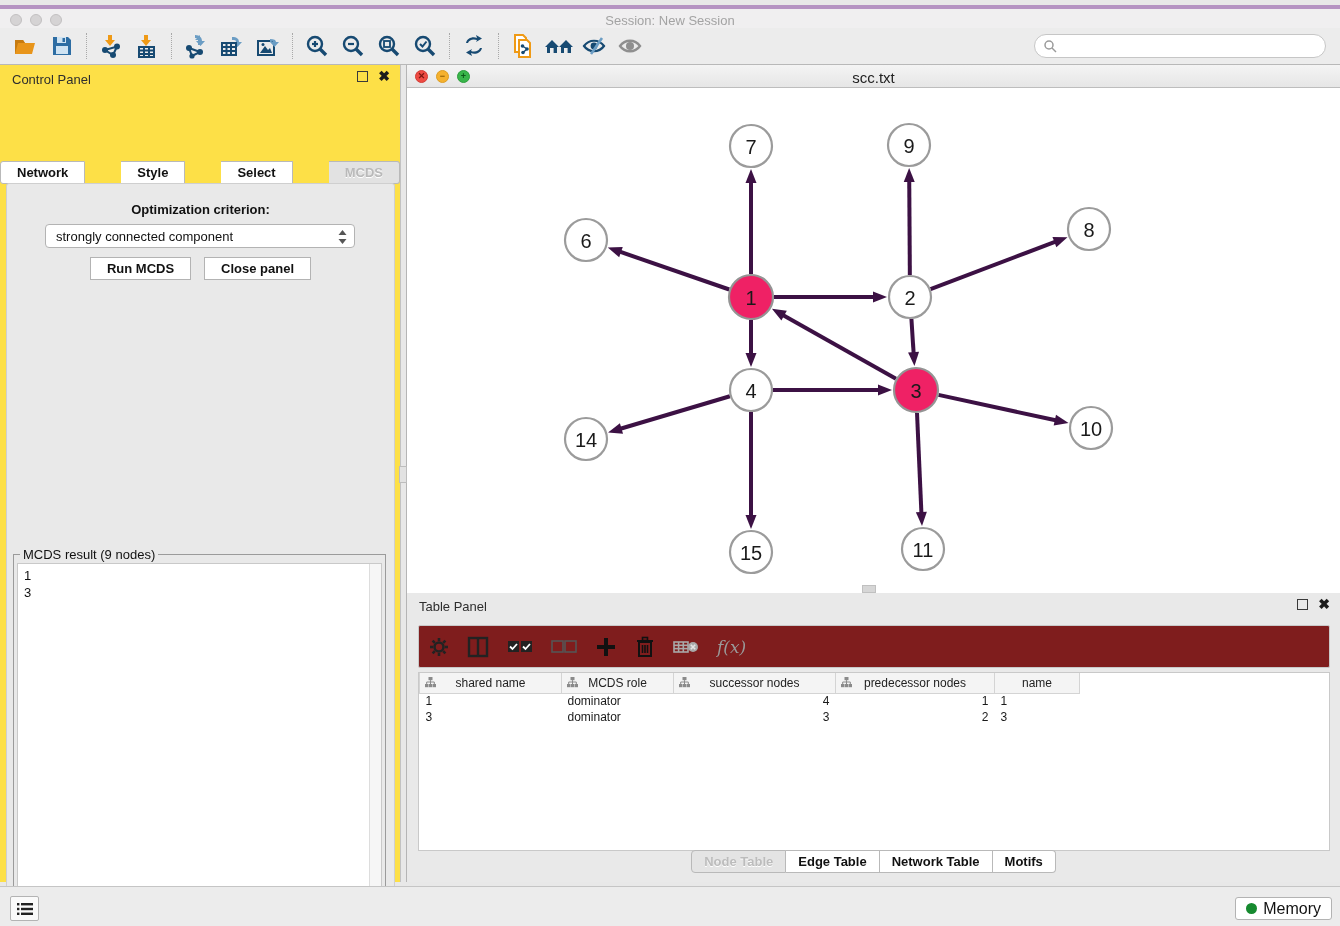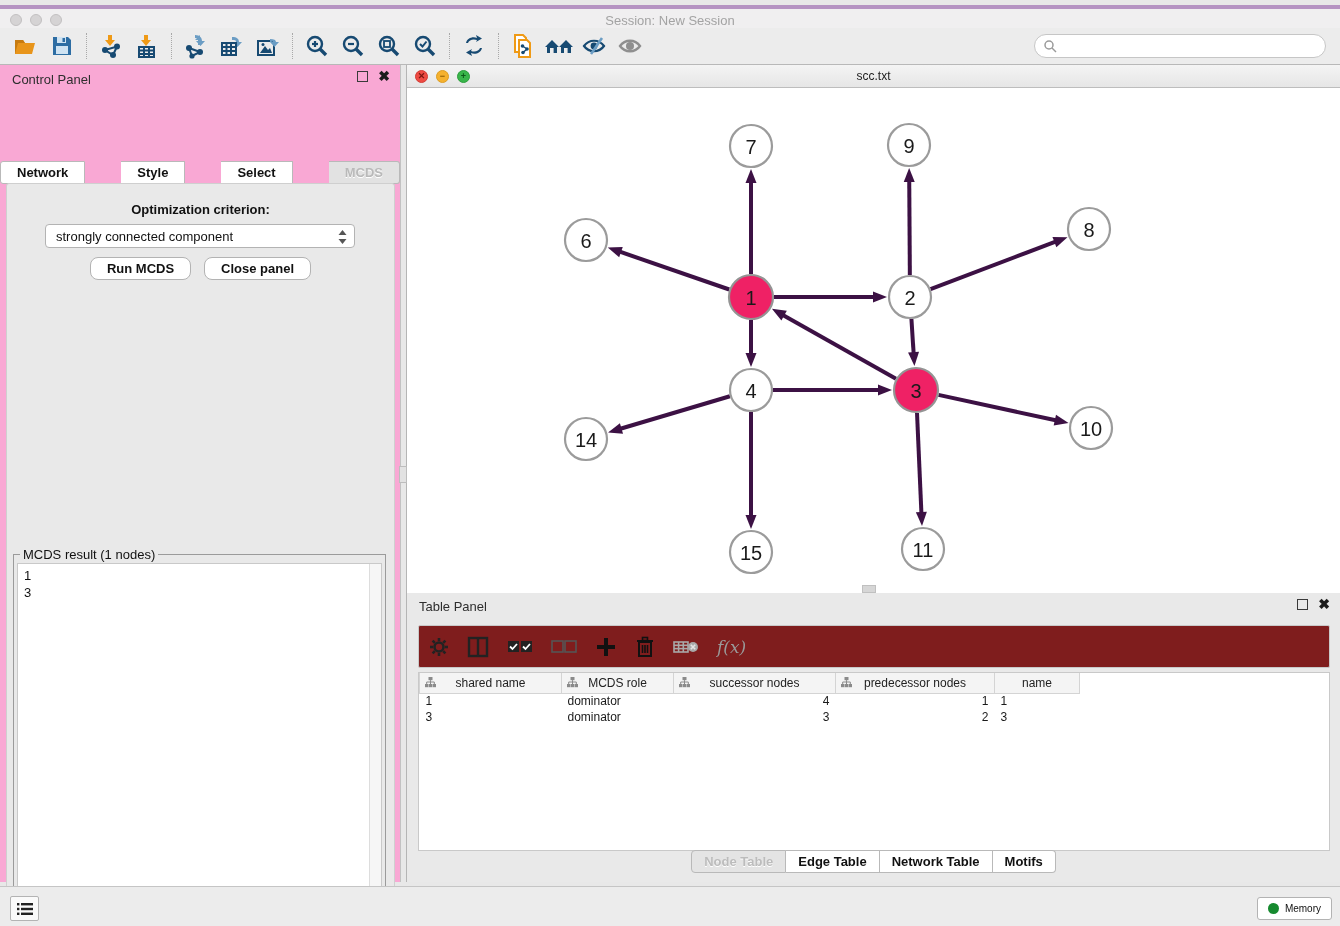--- a/index.html
+++ b/index.html
@@ -15,51 +15,51 @@
 
   
   .toolbar { position:absolute; left:0; top:28px; width:1340px; height:37px; background:#ececec; border-bottom:1px solid #b8b8b8; display:flex; align-items:center; padding:0 8px; }
   .tbtn { width:36px; height:30px; display:flex; align-items:center; justify-content:center; }
   .tsep { width:1px; height:26px; margin:0 6px; border-left:1px dotted #a9a9a9; }
   .toolbar .spacer { flex:1; }
   .searchbox { width:292px; height:24px; background:#fff; border:1px solid #c6c6c6; border-radius:12px; display:flex; align-items:center; padding:0 8px; margin-right:6px; }
   .searchbox input { border:none; outline:none; flex:1; font-size:12px; background:transparent; margin-left:5px; }
 
   
-  .control-panel { position:absolute; left:0; top:65px; width:401px; height:817px; background:#f9a8d4; border-right:1px solid #c2c2c2; }
+  .control-panel { position:absolute; left:0; top:65px; width:401px; height:817px; background:#fde047; border-right:1px solid #c2c2c2; }
   .cp-header { position:absolute; left:12px; top:7px; font-size:13px; color:#2e2e2e; }
   .panel-btns { position:absolute; right:10px; top:6px; display:flex; gap:10px; align-items:center; }
   .float-box { width:11px; height:11px; border:1.5px solid #3a3a3a; background:transparent; }
   .close-x { font-size:14px; font-weight:bold; color:#1c1c1c; line-height:11px; }
   .cp-tabs { position:absolute; left:0; top:96px; width:100%; display:flex; justify-content:space-between; }
   .cp-tab { height:23px; padding:0 16px; background:#fff; border:1px solid #b9b9b9; border-left:none; font-size:13px; font-weight:bold; color:#111; display:flex; align-items:center; }
   .cp-tab:first-child { border-left:1px solid #b9b9b9; border-radius:3px 0 0 3px; }
   .cp-tab:last-child { border-radius:0 3px 3px 0; }
   .cp-tab.disabled-active { background:#e2e2e2; color:#b9b9b9; text-shadow:0 1px 0 #fff; }
   .cp-body { position:absolute; left:6px; top:118px; width:389px; height:762px; background:#e9e9e9; border:1px solid #cfcfcf; border-radius:3px; }
   .opt-label { margin-top:18px; text-align:center; font-size:13px; font-weight:bold; color:#111; }
   .criterion-select { position:absolute; left:38px; top:40px; width:310px; height:24px; background:#fff; border:1px solid #b3b3b3; border-radius:4px; display:flex; align-items:center; font-size:13px; padding-left:10px; color:#111;text-align:right; }
   .criterion-select .stepper { position:absolute; right:6px; top:4px; }
   .btn-row { position:absolute; left:0; top:73px; width:100%; display:flex; justify-content:center; gap:13px; }
-  .mac-btn { height:23px; padding:0 16px; background:#fff; border:1px solid #b3b3b3; border-radius:8px; font-size:13px; font-weight:bold; color:#111; display:flex; align-items:center; }
+  .mac-btn { height:23px; padding:0 16px; background:#fff; border:1px solid #b3b3b3; border-radius:0; font-size:13px; font-weight:bold; color:#111; display:flex; align-items:center; }
   .result-box { position:absolute; left:6px; top:370px; width:373px; height:383px; border:1px solid #9b9b9b; }
   .result-legend { position:absolute; left:6px; top:-8px; background:#e9e9e9; padding:0 3px; font-size:13px; color:#111; }
   .result-inner { position:absolute; left:3px; top:8px; right:3px; bottom:3px; background:#fff; border:1px solid #c9c9c9; }
   .result-lines { padding:3px 6px; font-size:13px; color:#111; line-height:17px; }
   .result-scroll { position:absolute; right:0; top:0; bottom:0; width:12px; background:#f6f6f6; border-left:1px solid #ddd; }
 
   
   .net-window { position:absolute; left:406px; top:65px; width:934px; height:528px; background:#fff; border-left:1px solid #b5b5b5; }
   .net-titlebar { position:absolute; left:0; top:0; width:100%; height:23px; background:linear-gradient(#f4f4f4,#e6e6e6); border-bottom:1px solid #bdbdbd; }
   .net-traffic { position:absolute; left:8px; top:5px; display:flex; gap:8px; }
   .tl { width:13px; height:13px; border-radius:50%; font-size:9px; font-weight:bold; color:#5a2d00; display:flex; align-items:center; justify-content:center; line-height:1; }
   .tl.red { background:#ee4b43; border:1px solid #d23c35; color:#7c1410; }
   .tl.yellow { background:#f5b12e; border:1px solid #dd9d23; color:#8a5a00; }
   .tl.green { background:#39b54a; border:1px solid #2c9e3c; color:#0c5a18; }
-  .net-title { position:absolute; top:4px; width:100%; text-align:center; font-size:12px; color:#222; }
+  .net-title { position:absolute; top:4px; width:100%; text-align:center; font-size:15px; color:#222; }
   .net-canvas { position:absolute; left:0; top:23px; width:934px; height:505px; background:#fff; }
 
   .v-divider-handle { position:absolute; left:399px; top:466px; width:8px; height:17px; background:#e2e2e2; border:1px solid #bdbdbd; z-index:5; }
   .h-divider-handle { position:absolute; left:862px; top:585px; width:14px; height:8px; background:#d6d6d6; border:1px solid #c0c0c0; z-index:5; }
 
   
   .table-panel { position:absolute; left:406px; top:593px; width:934px; height:289px; background:#e9e9e9; border-left:1px solid #b5b5b5; }
   .tp-header { position:absolute; left:12px; top:6px; font-size:13px; color:#2e2e2e; }
   .tp-toolbar { position:absolute; left:11px; top:32px; width:912px; height:43px; background:#7f1d1d; border:1px solid #c9c9c9; border-radius:2px; display:flex; align-items:center; padding:0 10px; gap:18px; }
   .tp-table-wrap { position:absolute; left:11px; top:79px; width:912px; height:179px; background:#fff; border:1px solid #c9c9c9; overflow:hidden; }
@@ -71,21 +71,21 @@
   td.num2 { text-align:right; padding-right:8px; }
   .tp-tabs { position:absolute; left:0; bottom:9px; width:100%; display:flex; justify-content:center; }
   .tp-tab { height:23px; padding:0 12px; background:#fff; border:1px solid #b9b9b9; border-left:none; font-size:13px; font-weight:bold; color:#111; display:flex; align-items:center; }
   .tp-tab:first-child { border-left:1px solid #b9b9b9; border-radius:4px 0 0 4px; }
   .tp-tab:last-child { border-radius:0 4px 4px 0; }
   .tp-tab.disabled-active { background:#e4e4e4; color:#bcbcbc; text-shadow:0 1px 0 #fff; }
 
   
   .statusbar { position:absolute; left:0; top:886px; width:1340px; height:40px; background:#ececec; border-top:1px solid #c5c5c5; }
   .list-btn { position:absolute; left:10px; top:9px; width:29px; height:25px; background:#fafafa; border:1px solid #b3b3b3; border-radius:2px; display:flex; align-items:center; justify-content:center; }
-  .memory-btn { position:absolute; right:8px; top:10px; height:23px; padding:0 10px; background:#fff; border:1px solid #b3b3b3; border-radius:3px; display:flex; align-items:center; gap:6px; font-size:10px; color:#111; }
+  .memory-btn { position:absolute; right:8px; top:10px; height:23px; padding:0 10px; background:#fff; border:1px solid #b3b3b3; border-radius:3px; display:flex; align-items:center; gap:6px; font-size:16px; color:#111; }
   .memory-dot { width:11px; height:11px; border-radius:50%; background:#168a2f; }
 
   .fx { font-family:"DejaVu Serif", serif; font-style:italic; font-size:17px; color:#9a9a9a; }
   svg { display:block; }
 </style>
 </head>
 <body>
 
 <div class="app">
 
@@ -269,21 +269,21 @@
               <path d="M5.5 1 L9.5 6 L1.5 6 Z" fill="#555"></path>
               <path d="M5.5 15 L9.5 10 L1.5 10 Z" fill="#555"></path>
             </svg>
         </span>
       </div>
       <div class="btn-row">
         <div class="mac-btn">Run MCDS</div>
         <div class="mac-btn">Close panel</div>
       </div>
       <div class="result-box">
-        <div class="result-legend">MCDS result (1 nodes)</div>
+        <div class="result-legend">MCDS result (9 nodes)</div>
         <div class="result-inner">
           <div class="result-lines">
             <div>1</div>
             <div>3</div>
           </div>
           <div class="result-scroll"></div>
         </div>
       </div>
     </div>
   </div>

